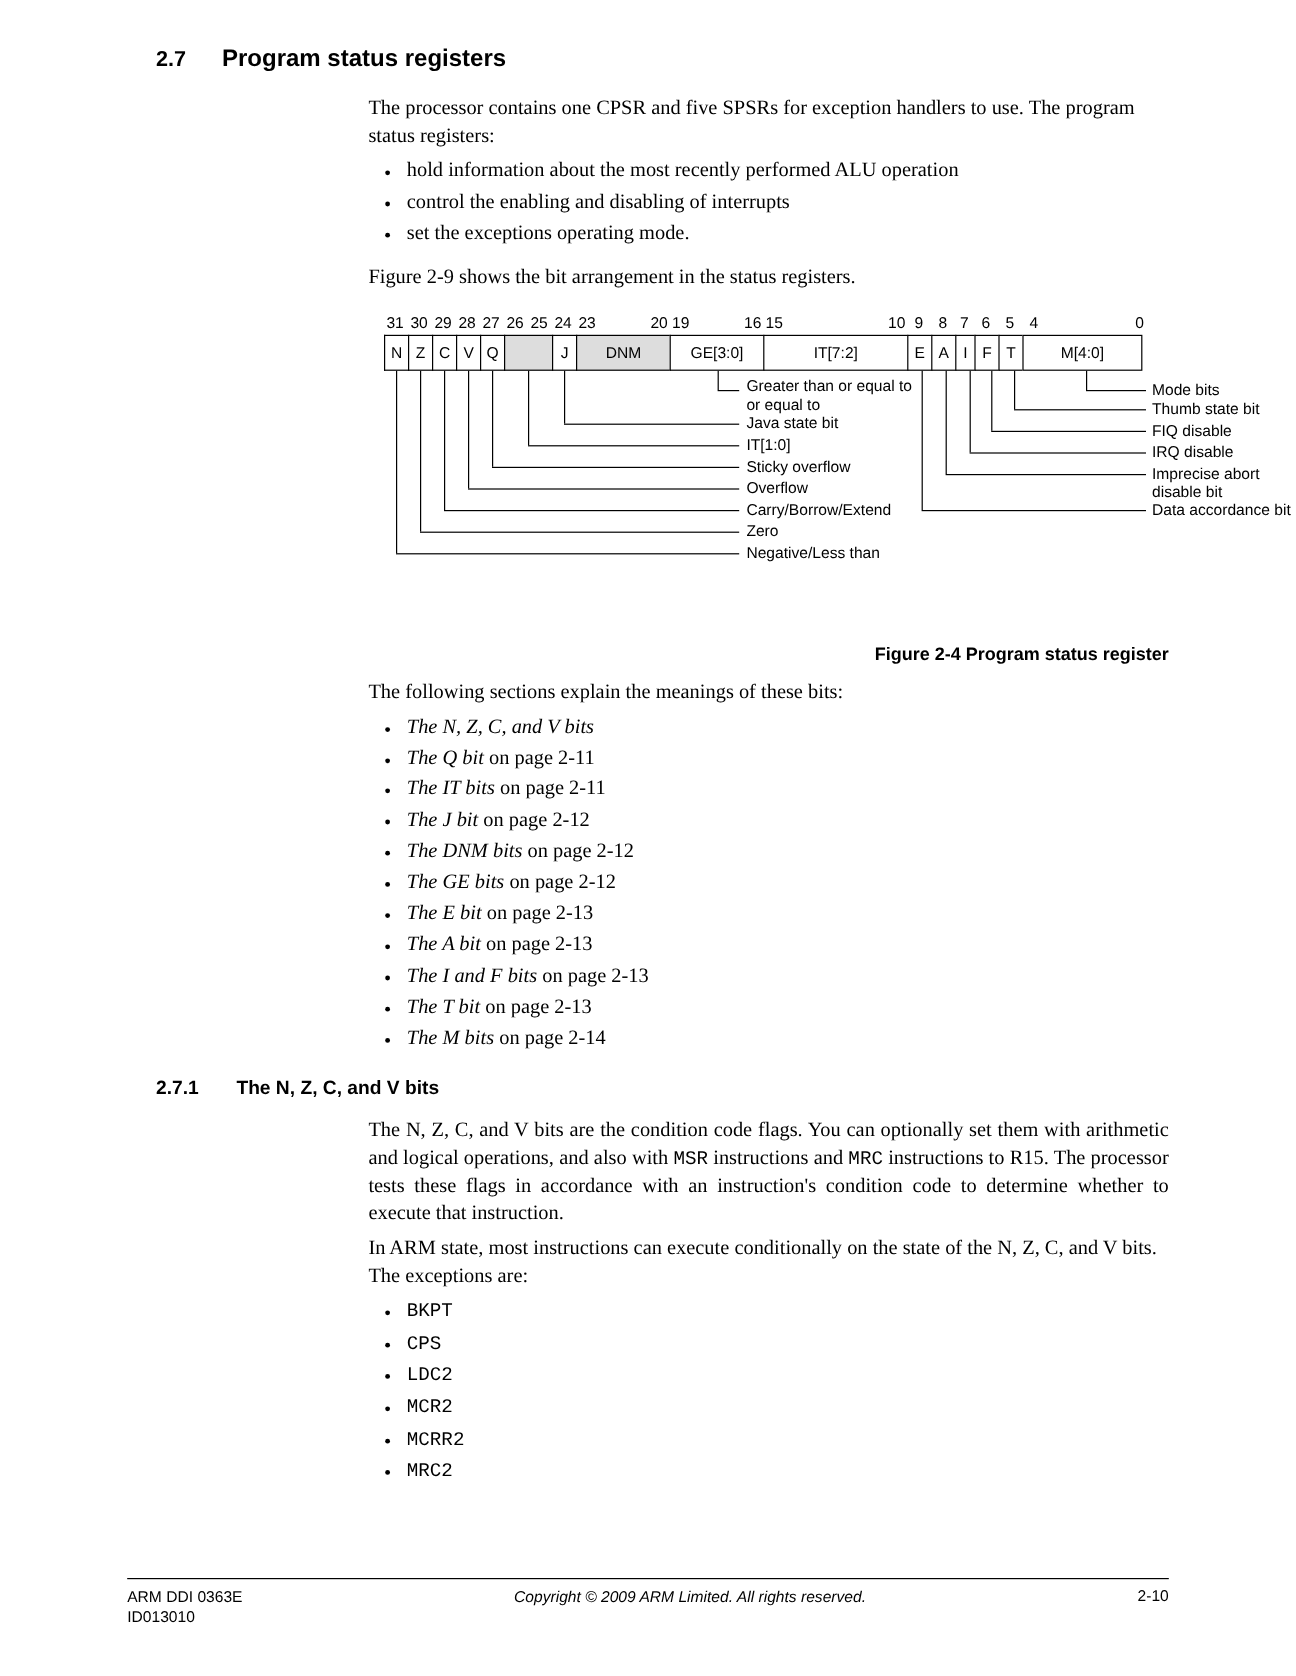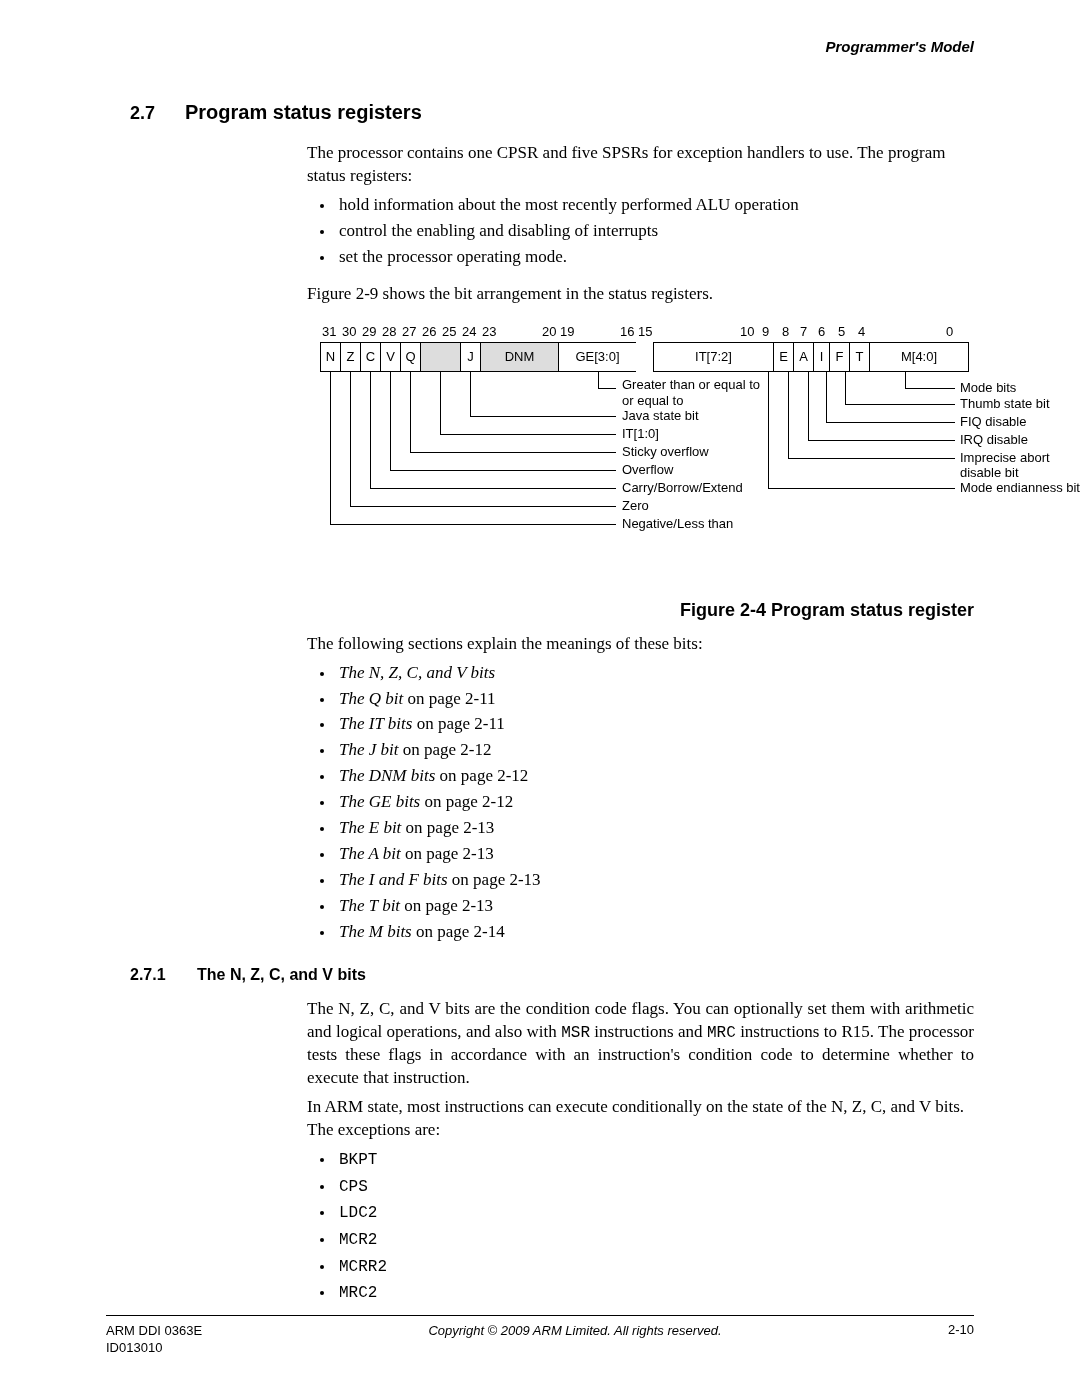--- a/index.html
+++ b/index.html
@@ -59,21 +59,21 @@
     padding-left: 4px;
     margin-bottom: 3px;
     line-height: 1.35;
   }
   ul.bullets li::marker { font-size: 14px; }
   .italic { font-style: italic; }
   .code { font-family: "Courier New", monospace; font-size: 16px; }
   .fig-caption {
     font-family: Arial, Helvetica, sans-serif;
     font-weight: bold;
-    font-size: 18px;
+    font-size: 15px;
     text-align: right;
     margin: 14px 0 12px 0;
   }
   .subsec-row {
     display: flex;
     align-items: baseline;
     margin-top: 22px;
     margin-bottom: 14px;
   }
   .subsec-num {
@@ -132,33 +132,32 @@
   .ann-area { position: absolute; top: 48px; left: 0; width: 100%; height: 214px; }
   .vline { position: absolute; width: 1px; background: #000; }
   .hline { position: absolute; height: 1px; background: #000; }
   .ann-label { position: absolute; font-size: 13px; white-space: nowrap; line-height: 1.15; }
 </style>
 </head>
 <body>
 
 <div class="page">
 
-  <div class="header-right">Programmer's Model</div>
 
   <div class="sec-row">
     <div class="sec-num">2.7</div>
     <div class="sec-title">Program status registers</div>
   </div>
 
   <div class="body-col">
     <p>The processor contains one CPSR and five SPSRs for exception handlers to use. The program status registers:</p>
     <ul class="bullets">
       <li>hold information about the most recently performed ALU operation</li>
       <li>control the enabling and disabling of interrupts</li>
-      <li>set the processor operating mode.</li>
+      <li>set the exceptions operating mode.</li>
     </ul>
     <p style="margin-bottom:18px">Figure 2-9 shows the bit arrangement in the status registers.</p>
   </div>
 
   <div class="figure" style="margin-left:190px;">
 
     <div class="bit-labels">
       <span style="left:2px">31</span>
       <span style="left:22px">30</span>
       <span style="left:42px">29</span>
@@ -185,21 +184,21 @@
     <div class="bit-row" id="bitrow">
         <div class="cell" style="width: 20px;">N</div>
         <div class="cell" style="width: 20px;">Z</div>
         <div class="cell" style="width: 20px;">C</div>
         <div class="cell" style="width: 20px;">V</div>
         <div class="cell" style="width: 20px;">Q</div>
         <div class="cell gray" style="width: 40px;"></div>
         <div class="cell" style="width: 20px;">J</div>
         <div class="cell gray" style="width: 78px;">DNM</div>
         <div class="cell" style="width: 78px;">GE[3:0]</div>
-        <div class="cell" style="width: 120px; margin-left: 17px;">IT[7:2]</div>
+        <div class="cell" style="width: 120px;">IT[7:2]</div>
         <div class="cell" style="width: 20px;">E</div>
         <div class="cell" style="width: 20px;">A</div>
         <div class="cell" style="width: 16px;">I</div>
         <div class="cell" style="width: 20px;">F</div>
         <div class="cell" style="width: 20px;">T</div>
         <div class="cell" style="width: 100px;">M[4:0]</div>
       </div>
 
     <div class="ann-area">
 
@@ -252,21 +251,21 @@
       <div class="hline" style="left:488px; top:68px; width:147px"></div>
       <div class="ann-label" style="left:640px; top:61px">IRQ disable</div>
 
       <div class="vline" style="left:468px; top:0; height:86px"></div>
       <div class="hline" style="left:468px; top:86px; width:167px"></div>
       <div class="ann-label" style="left:640px; top:79px">Imprecise abort</div>
       <div class="ann-label" style="left:640px; top:94px">disable bit</div>
 
       <div class="vline" style="left:448px; top:0; height:116px"></div>
       <div class="hline" style="left:448px; top:116px; width:187px"></div>
-      <div class="ann-label" style="left:640px; top:109px">Mode endianness bit</div>
+      <div class="ann-label" style="left:640px; top:109px">Data accordance bit</div>
     </div>
   </div>
 
   <div class="fig-caption">Figure 2-4 Program status register</div>
 
   <div class="body-col">
     <p>The following sections explain the meanings of these bits:</p>
     <ul class="bullets" id="seclinks">
         <li><span class="italic">The N, Z, C, and V bits</span></li>
         <li><span class="italic">The Q bit</span> on page 2-11</li>

